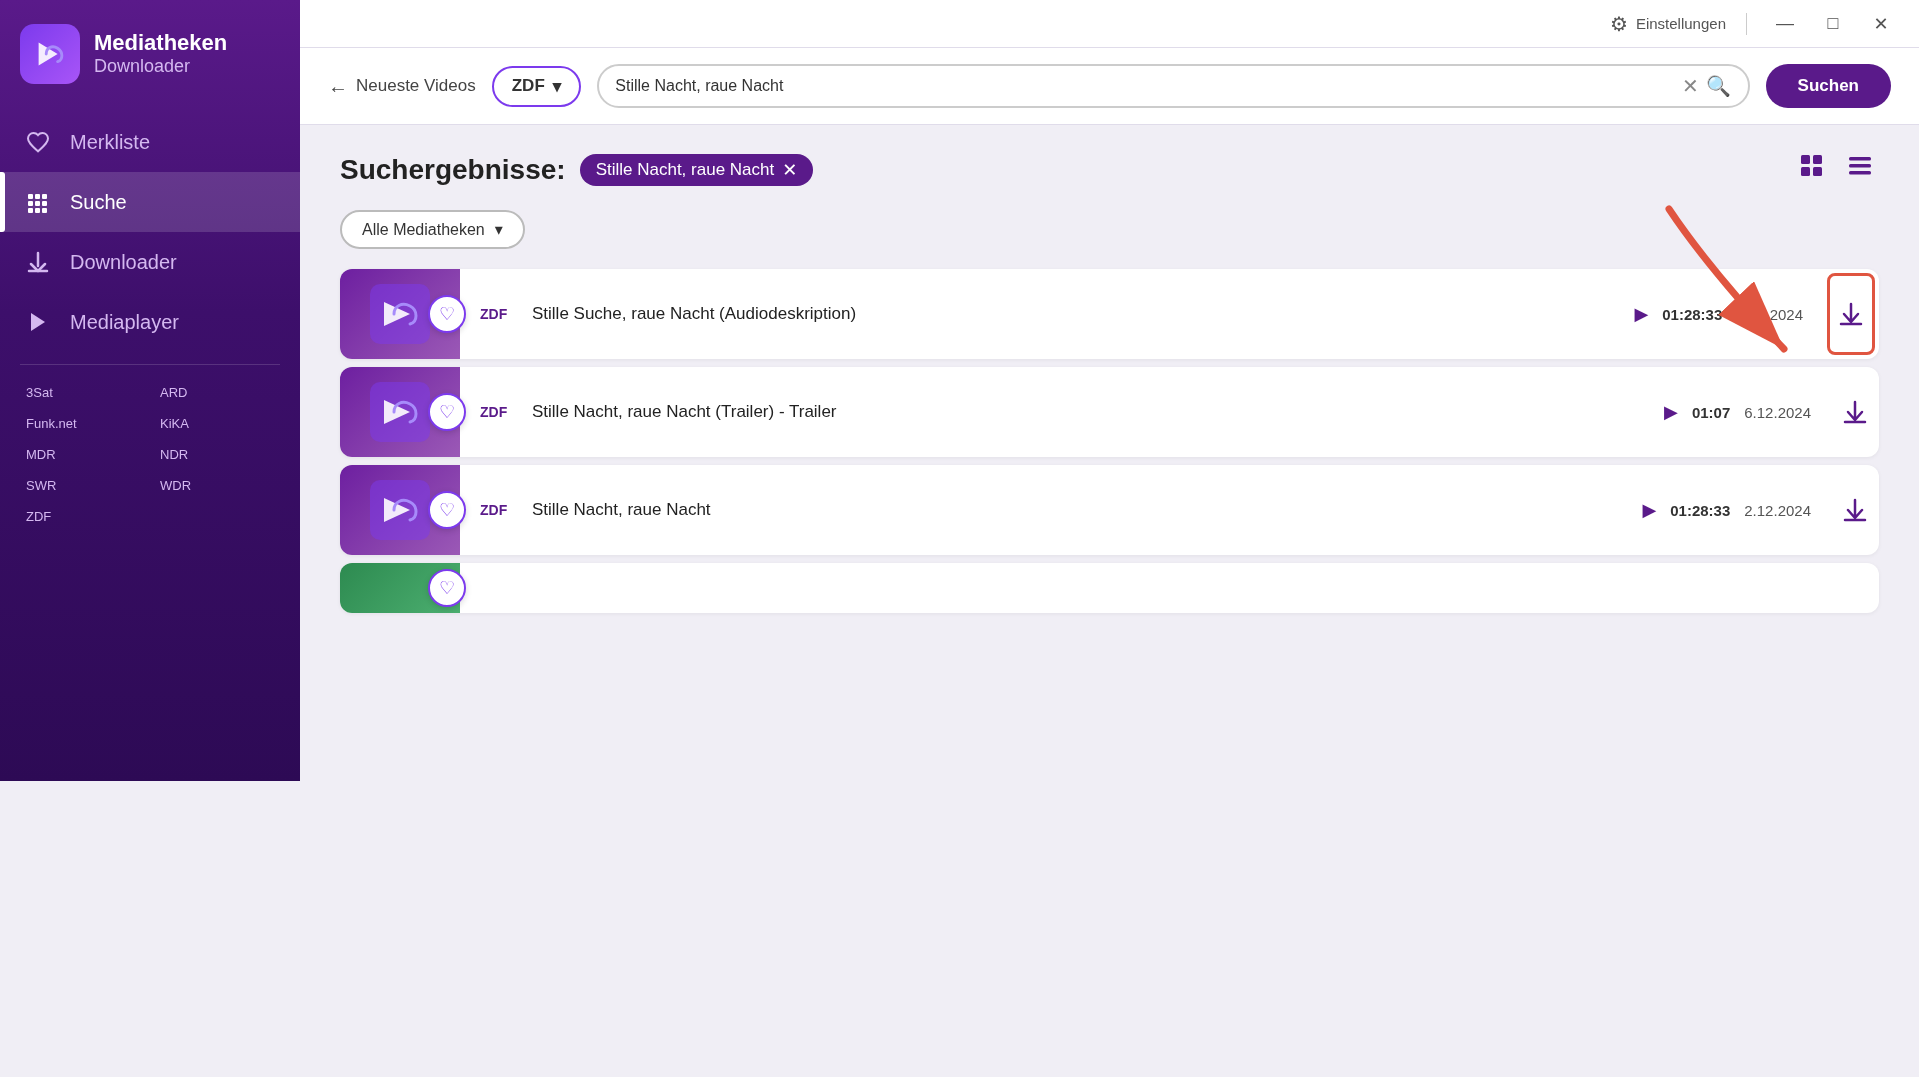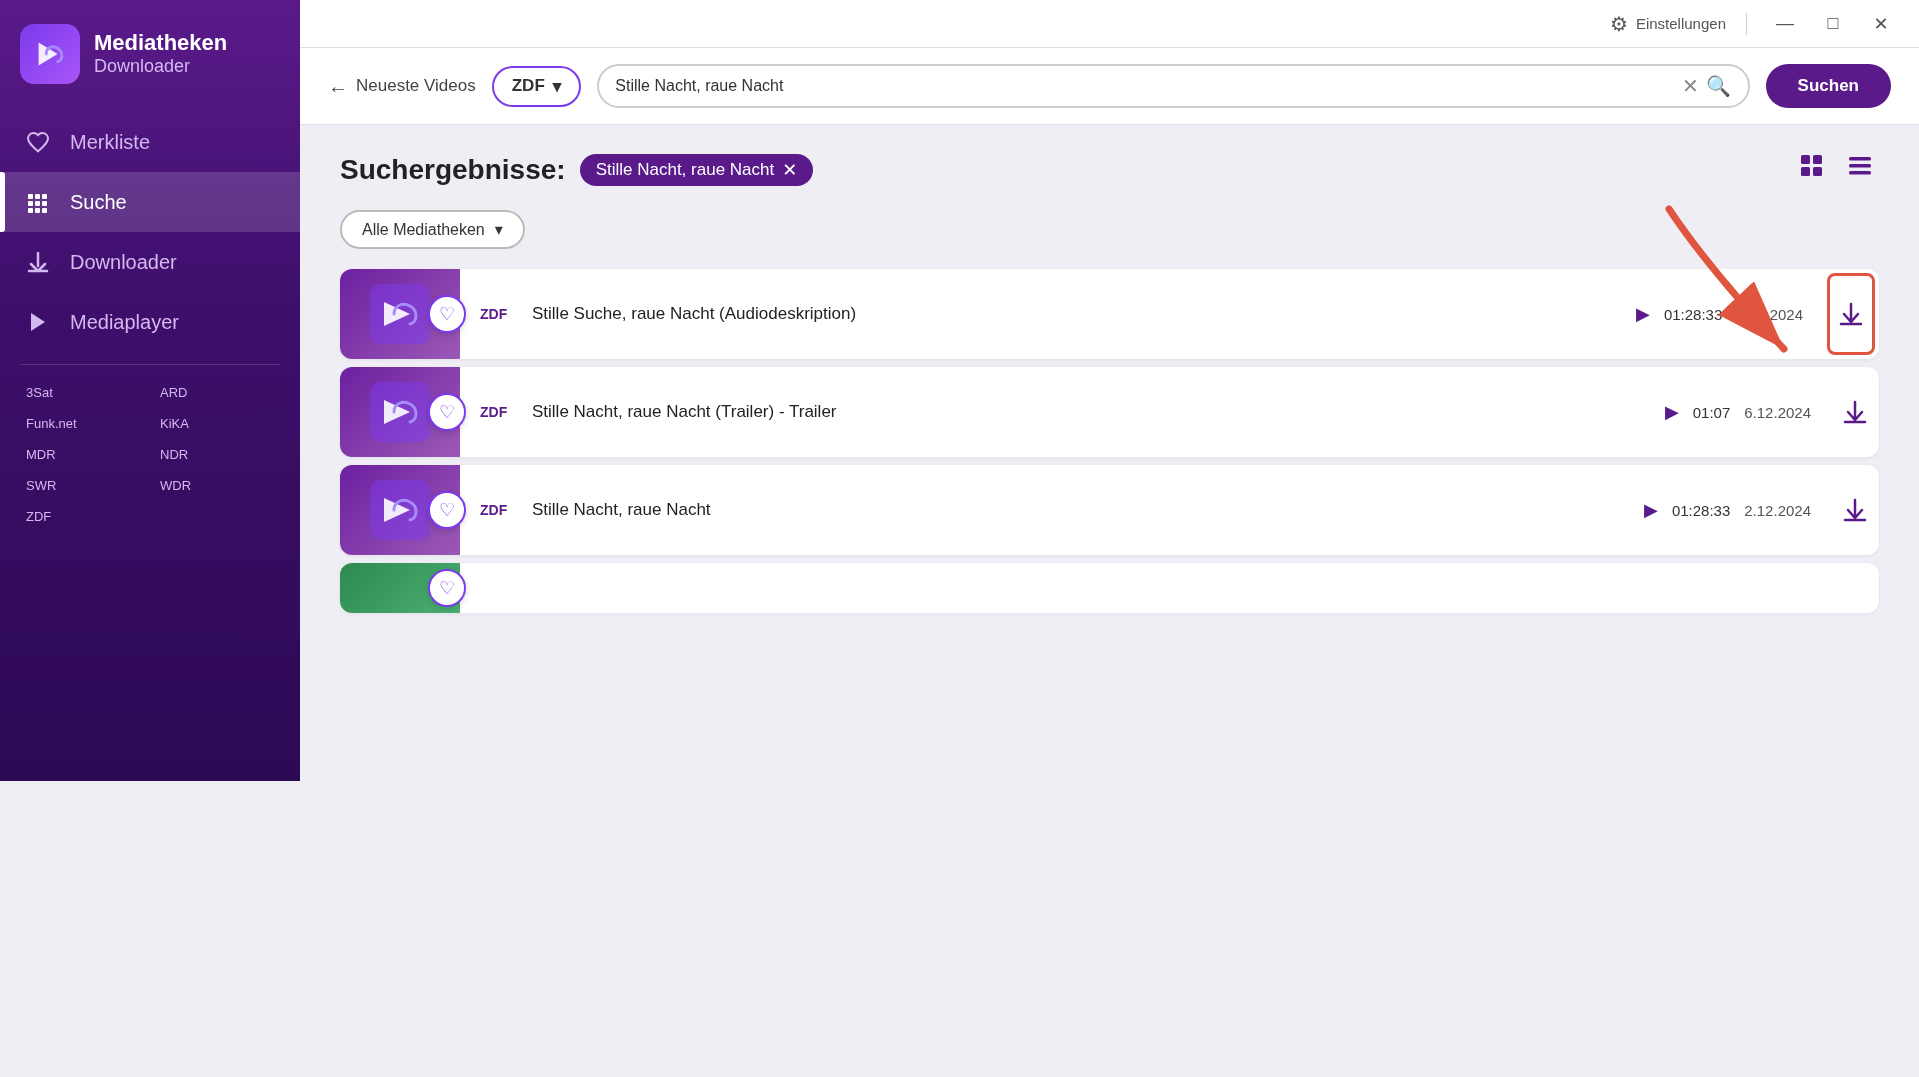--- a/index.html
+++ b/index.html
@@ -336,21 +336,21 @@
       text-overflow: ellipsis;
     }
     .video-meta {
       display: flex;
       align-items: center;
       gap: 14px;
       margin-left: auto;
       flex-shrink: 0;
     }
     .play-icon { color: #5a1a8a; font-size: 18px; }
-    .video-duration { font-size: 15px; color: #333; font-weight: 400; }
+    .video-duration { font-size: 15px; color: #333; font-weight: 700; }
     .video-date { font-size: 15px; color: #555; }
     .download-btn {
       width: 48px;
       height: 90px;
       display: flex;
       align-items: center;
       justify-content: center;
       cursor: pointer;
       color: #5a1a8a;
       font-size: 24px;

